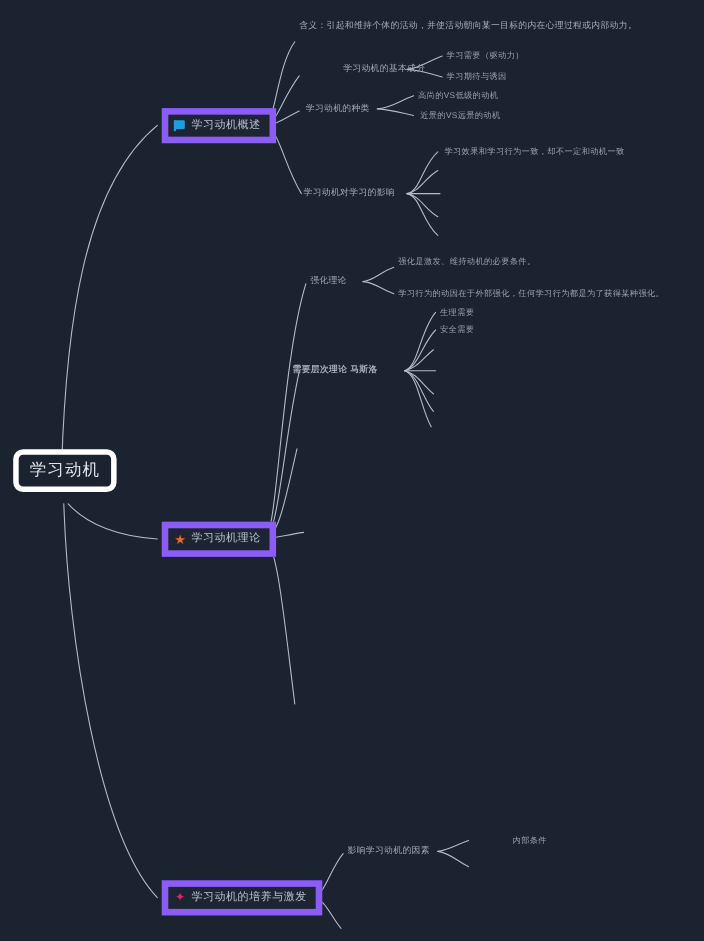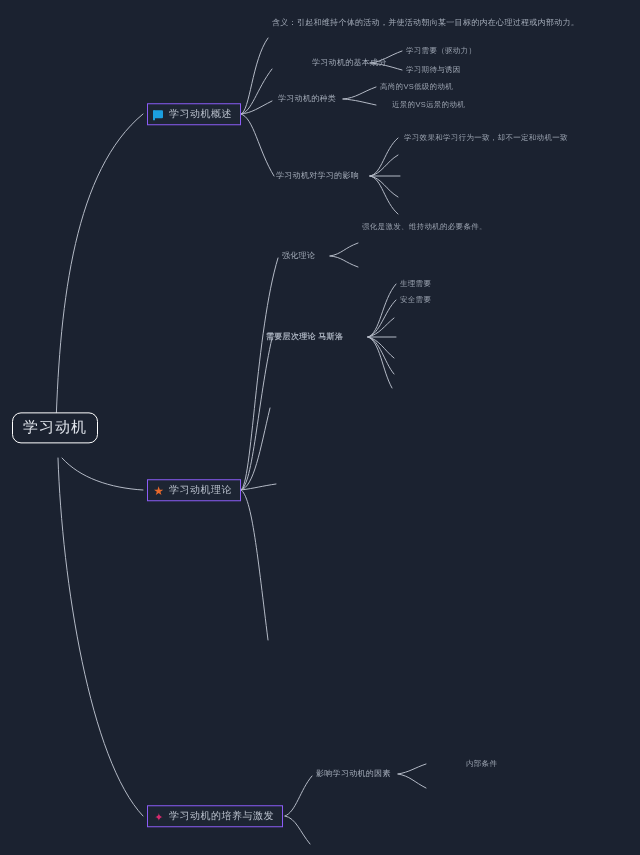--- a/index.html
+++ b/index.html
@@ -24,37 +24,37 @@
     pointer-events: none;
   }
   .node {
     position: absolute;
     white-space: nowrap;
     color: #c9ced8;
     line-height: 1.35;
   }
   
   .root-node {
-    border: 1px solid #ffffff;
+    border: 5px solid #ffffff;
     border-radius: 9px;
     background: #1b2230;
     padding: 4px 10px 5px 10px;
     font-size: 15px;
     color: #dfe3ea;
     letter-spacing: 1px;
   }
   
   .branch-node {
-    border: 1px solid #8b5cf6;
+    border: 6px solid #8b5cf6;
     background: #1d2533;
     padding: 3px 8px 3px 5px;
     font-size: 10px;
     color: #b9c0cc;
     display: flex;
-    align-items: flex-end;
+    align-items: center;
     gap: 4px;
     letter-spacing: 0.5px;
   }
   .branch-icon {
     display: inline-block;
     width: 12px;
     height: 12px;
     flex: 0 0 12px;
     position: relative;
   }
@@ -180,40 +180,41 @@
   <div class="node sub-node lvl2" style="left:276px; top:63px; transform:translateY(-50%);margin-left:36px;">学习动机的基本成分</div>
 
   <div class="node sub-node lvl3" style="left:406px; top:51px; transform:translateY(-50%);">学习需要（驱动力）</div>
 
   <div class="node sub-node lvl3" style="left:406px; top:70px; transform:translateY(-50%);">学习期待与诱因</div>
 
   <div class="node sub-node lvl2" style="left:278px; top:99px; transform:translateY(-50%);">学习动机的种类</div>
 
   <div class="node sub-node lvl3" style="left:380px; top:87px; transform:translateY(-50%);">高尚的VS低级的动机</div>
 
-  <div class="node sub-node lvl3" style="left:392px; top:105px; transform:translateY(-50%);">近景的VS远景的动机</div>
+  <div class="node sub-node lvl3" style="left:382px; top:105px; transform:translateY(-50%);">近景的VS远景的动机</div>
 
   <div class="node sub-node lvl2" style="left:276px; top:176px; transform:translateY(-50%);text-align:right;">学习动机对学习的影响</div>
 
   <div class="node sub-node lvl3" style="left:404px; top:138px; transform:translateY(-50%);">学习效果和学习行为一致，却不一定和动机一致</div>
 
   <div class="node sub-node lvl3 empty-node" style="left:404px; top:155px;"></div>
   <div class="node sub-node lvl3 empty-node" style="left:404px; top:176px;"></div>
   <div class="node sub-node lvl3 empty-node" style="left:404px; top:197px;"></div>
   <div class="node sub-node lvl3 empty-node" style="left:404px; top:214px;"></div>
 
   <div class="node branch-node" style="left:147px; top:490px; transform:translateY(-50%);">
     <span class="branch-icon icon-star">★</span>
     <span>学习动机理论</span>
   </div>
 
   <div class="node sub-node lvl2" style="left:282px; top:256px; transform:translateY(-50%);">强化理论</div>
 
-  <div class="node sub-node lvl3" style="left:362px; top:227px; transform:translateY(-50%);">强化是激发、维持动机的必要条件。</div>
-
+  <div class="node sub-node lvl3" style="left:362px; top:238px; transform:translateY(-50%);">强化是激发、维持动机的必要条件。</div>
+
+  <div class="node sub-node lvl3" style="left:362px; top:267px; transform:translateY(-50%);">学习行为的动因在于外部强化，任何学习行为都是为了获得某种强化。</div>
 
   <div class="node sub-node lvl2" style="left:266px; top:337px; transform:translateY(-50%);font-weight:bold;">需要层次理论 马斯洛</div>
 
   <div class="node sub-node lvl3" style="left:400px; top:284px; transform:translateY(-50%);">生理需要</div>
 
   <div class="node sub-node lvl3" style="left:400px; top:300px; transform:translateY(-50%);">安全需要</div>
 
   <div class="node sub-node lvl3 empty-node" style="left:400px; top:318px;"></div>
   <div class="node sub-node lvl3 empty-node" style="left:400px; top:337px;"></div>
   <div class="node sub-node lvl3 empty-node" style="left:400px; top:358px;"></div>

